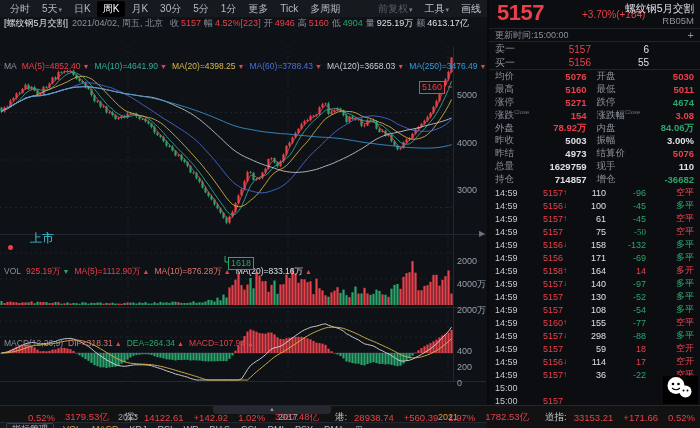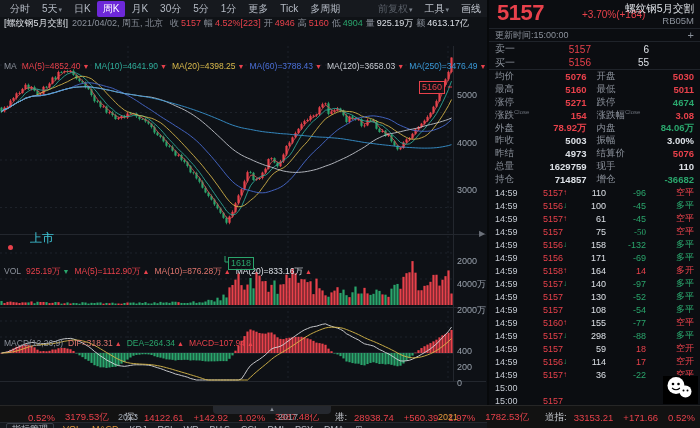--- a/index.html
+++ b/index.html
@@ -2,21 +2,21 @@
 <html><head>
 <meta charset="utf-8">
 <style>
   html,body{margin:0;padding:0;background:#000;}
   *{box-sizing:border-box;font-family:"Liberation Sans","DejaVu Sans",sans-serif;}
   .app{position:relative;width:700px;height:428px;background:#0e1116;overflow:hidden;}
 
   
   .toolbar{position:absolute;left:0;top:0;width:487px;height:17px;background:#16191e;display:flex;align-items:center;padding-left:4px;}
   .tab{font-size:10px;color:#b6bcc6;padding:1px 6px;border-radius:2px;white-space:nowrap;cursor:default;}
-  .tab.active{background:#6d28d9;color:#fff;}
+  .tab.active{background:#000000;color:#fff;}
   .tab .arr,.tb-item .arr{font-size:7px;color:#7b828c;margin-left:1px;}
   .tb-right{margin-left:auto;display:flex;align-items:center;}
   .tb-item{font-size:10px;color:#c3c8d1;padding:1px 6px;white-space:nowrap;}
   .tb-item.muted{color:#5a6069;}
 
   
   .infobar{position:absolute;left:0;top:17px;width:487px;height:13px;background:#0f1216;display:flex;align-items:center;font-size:9px;white-space:nowrap;padding-left:4px;overflow:hidden;}
   .infobar .nm{color:#dfe3e8;margin-right:4px;}
   .infobar .dt{color:#8b919b;margin-right:4px;}
   .infobar .fl{color:#8b919b;margin-left:3px;}

